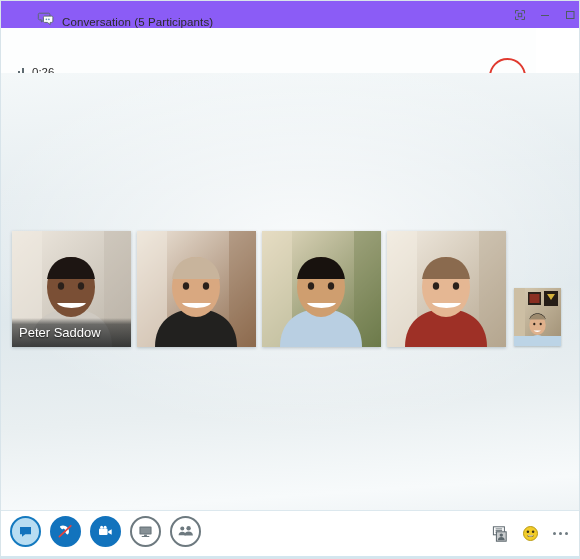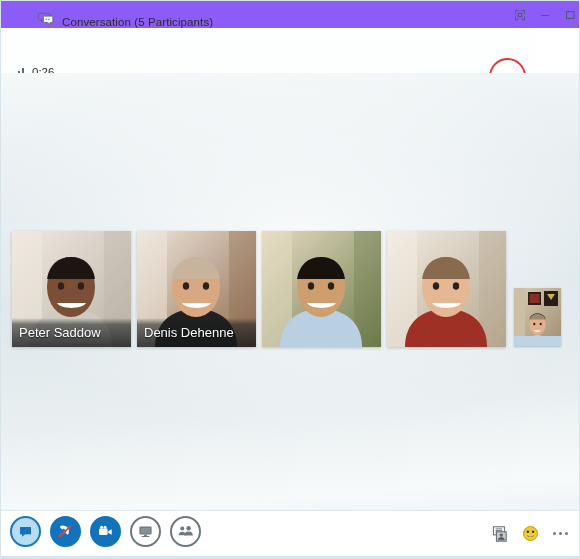--- a/index.html
+++ b/index.html
@@ -346,23 +346,20 @@
             <rect width="119" height="116" fill="url(#tg1)"></rect>
             <rect x="0" y="0" width="30" height="116" fill="#efe7dc" opacity="0.55"></rect>
             <rect x="92" y="0" width="27" height="116" fill="#8d6a4d" opacity="0.35"></rect>
             <path d="M18 116c0-24 16-38 41-38s41 14 41 38z" fill="#22211f"></path>
             <ellipse cx="59" cy="56" rx="24" ry="30" fill="#d9a880"></ellipse>
             <path d="M35 48c2-14 11-22 24-22s22 8 24 22z" fill="#c8b49c"></path>
             <ellipse cx="49" cy="55" rx="3.2" ry="3.8" fill="#2b211b"></ellipse>
             <ellipse cx="69" cy="55" rx="3.2" ry="3.8" fill="#2b211b"></ellipse>
             <path d="M45 72c4.5 6.5 24.5 6.5 29 0z" fill="#ffffff"></path>
           </svg>
-          <div class="namebar">
-            <span>Denis Dehenne</span>
-          </div>
         </div>
         <div class="tile" style="left: 261px;">
           <svg class="photo" viewBox="0 0 119 116" preserveAspectRatio="none">
             <defs>
               <linearGradient id="tg2" x1="0" y1="0" x2="1" y2="1">
                 <stop offset="0%" stop-color="#e6dcc3"></stop>
                 <stop offset="100%" stop-color="#6c7a4a"></stop>
               </linearGradient>
             </defs>
             <rect width="119" height="116" fill="url(#tg2)"></rect>

